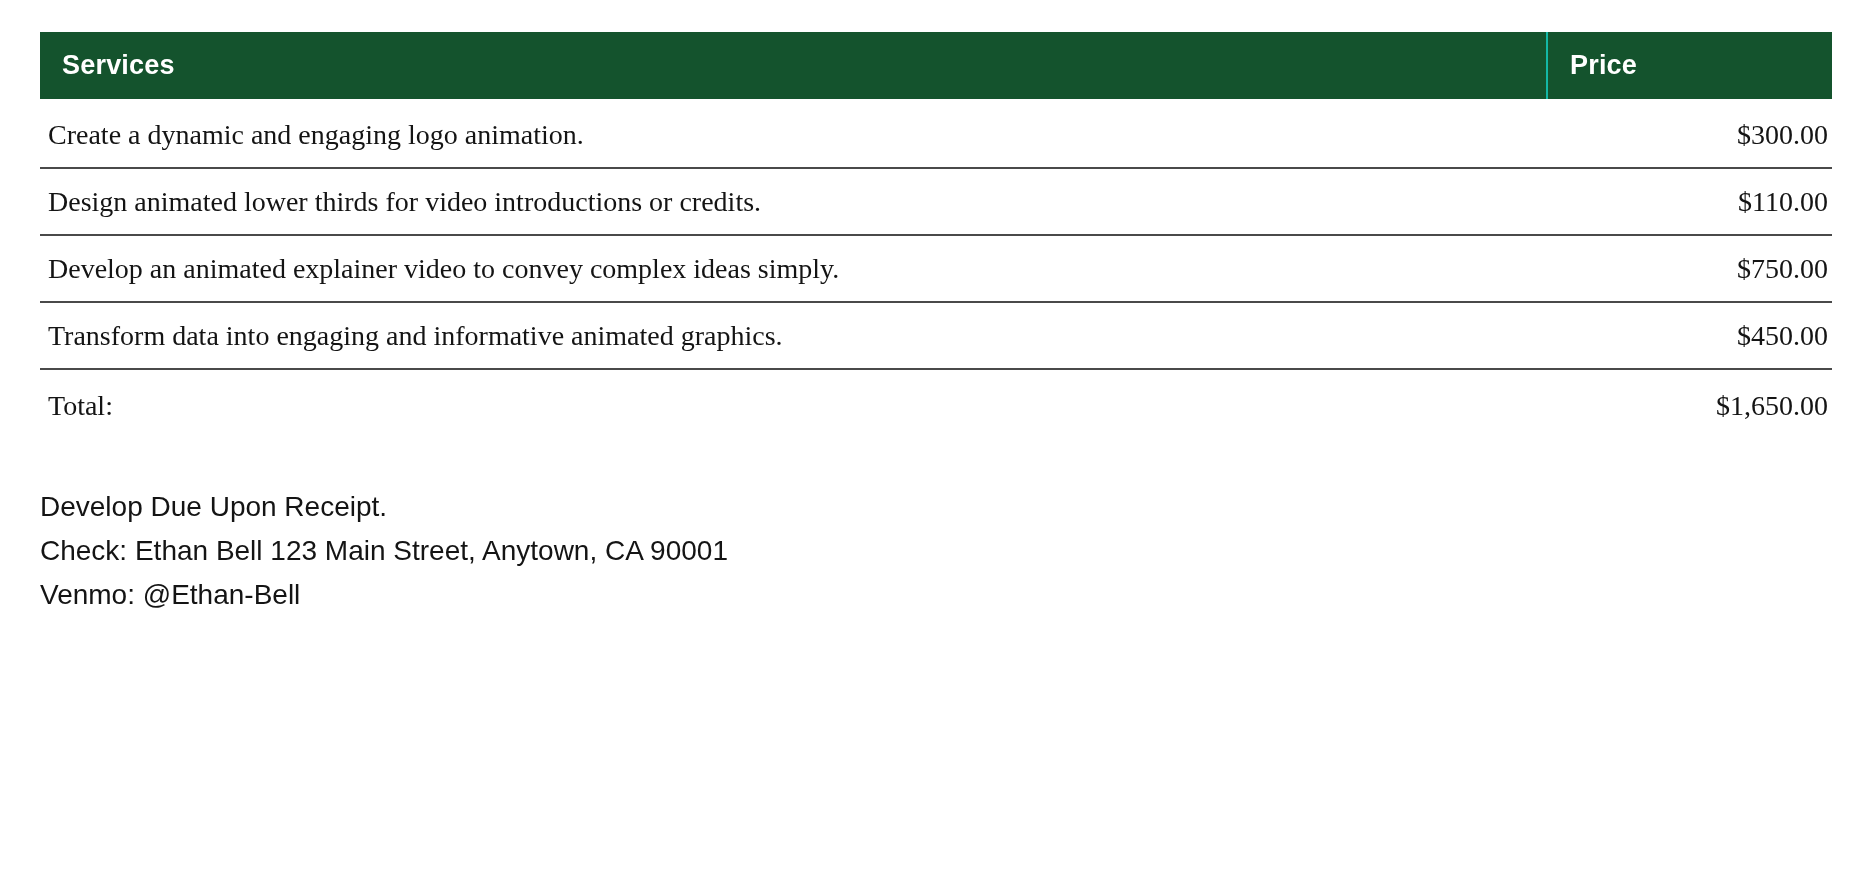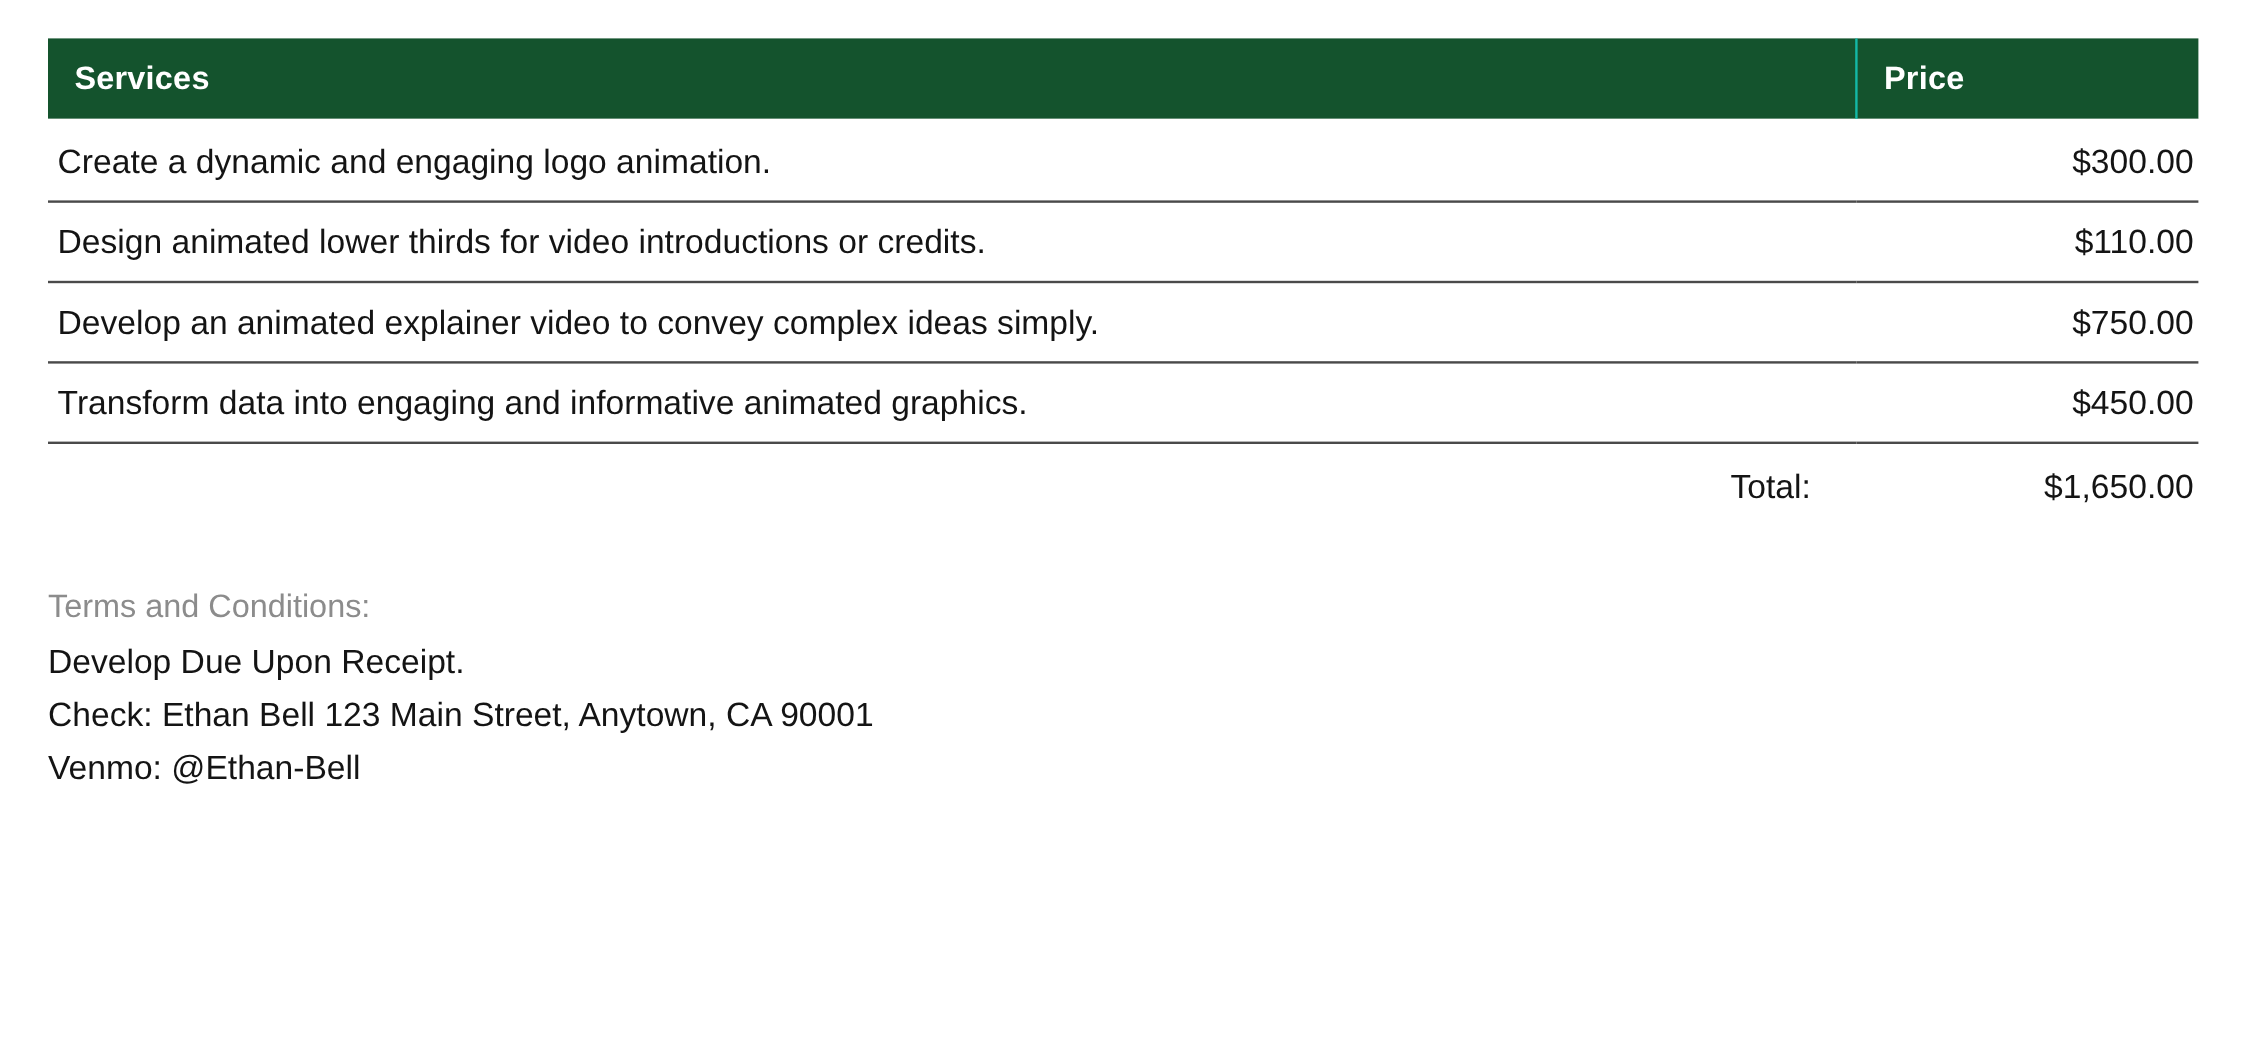--- a/index.html
+++ b/index.html
@@ -44,39 +44,39 @@
     width: 240px;
   }
   .services-table tbody td {
     font-size: 28px;
     font-weight: normal;
     color: #141414;
     padding: 17px 8px 16px 8px;
     border-bottom: 2px solid #4a4a4a;
     vertical-align: middle;
     background: #ffffff;
+    font-family: Liberation Serif, serif;
   }
   .services-table tbody td.cell-price {
     text-align: right;
     padding-right: 4px;
     white-space: nowrap;
   }
   .services-table tbody tr:first-child td {
     padding-top: 20px;
   }
 
   
   .total-row td {
     border-bottom: none !important;
     padding-top: 20px !important;
     font-weight: bold;
     font-size: 29px;
   }
   .total-row td.total-label {
-    text-align: right;
     padding-right: 38px;
   }
   .total-row td.total-value {
     text-align: right;
     padding-right: 4px;
     white-space: nowrap;
   }
 
   
   .terms {
@@ -125,19 +125,18 @@
         <td class="cell-price">$450.00</td>
       </tr>
       <tr class="total-row">
         <td class="total-label">Total:</td>
         <td class="total-value">$1,650.00</td>
       </tr>
     </tbody>
   </table>
 
   <div class="terms">
-    <div class="terms-title">Terms and Conditions:</div>
     <p class="terms-line">Develop Due Upon Receipt.</p>
     <p class="terms-line">Check: Ethan Bell 123 Main Street, Anytown, CA 90001</p>
     <p class="terms-line">Venmo: @Ethan-Bell</p>
   </div>
 
 </div>
 
 </body></html>

